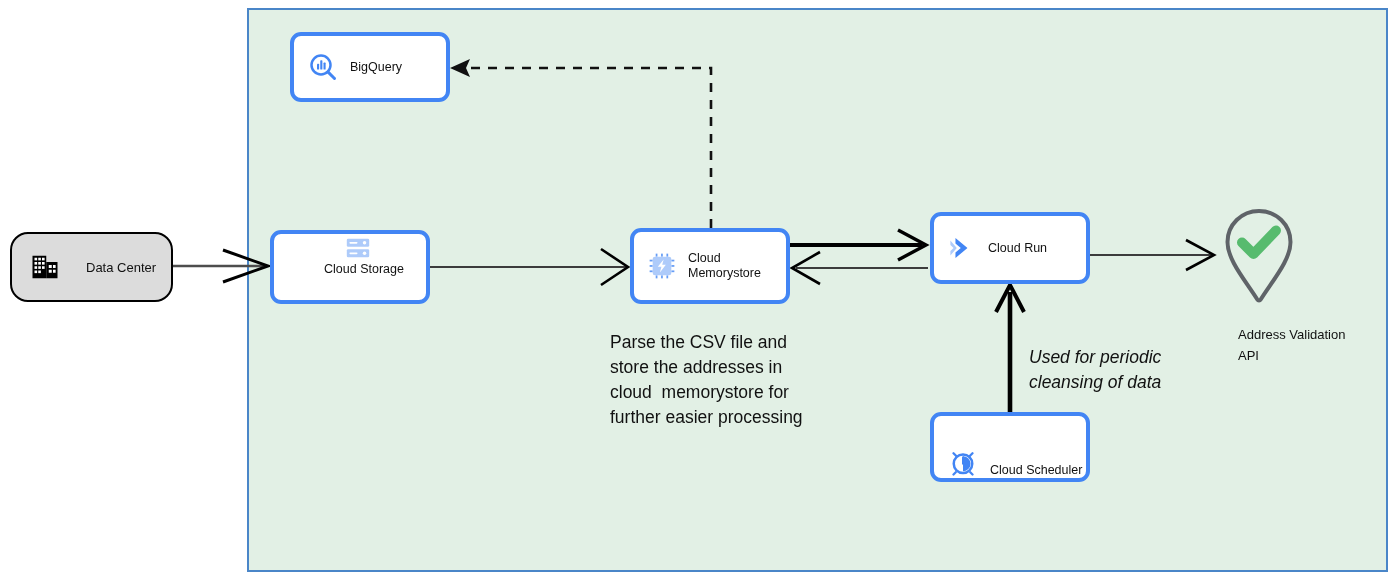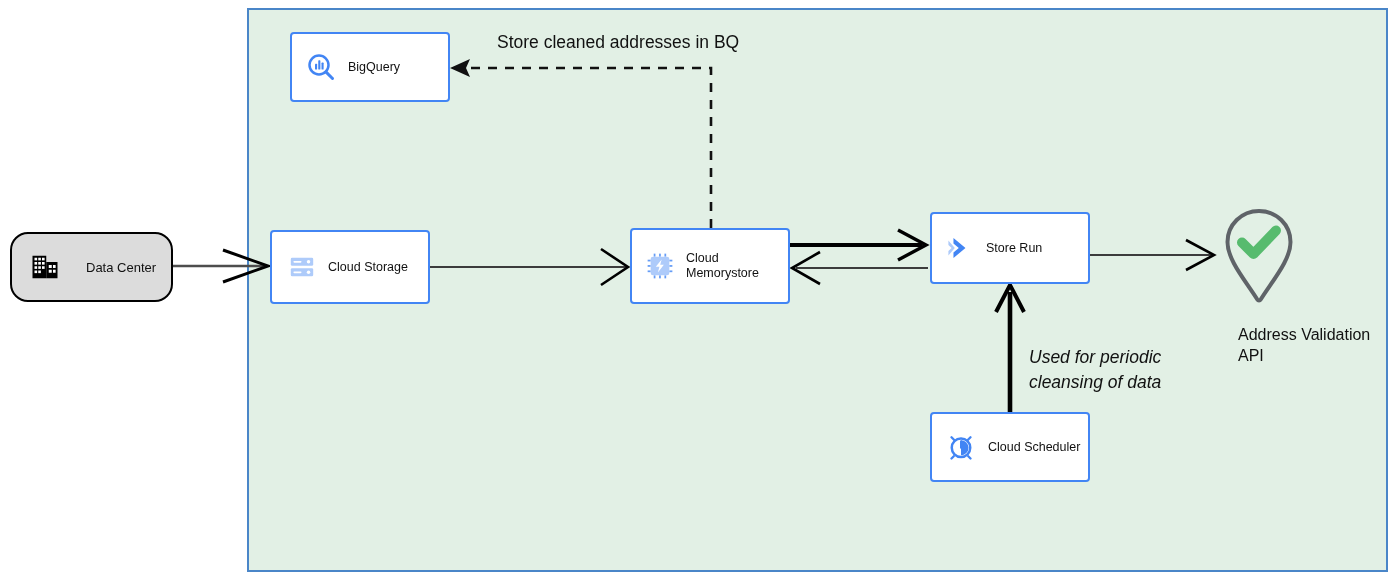--- a/index.html
+++ b/index.html
@@ -4,31 +4,31 @@
 <style>
   html,body{margin:0;padding:0;background:#ffffff;}
   body{width:1400px;height:580px;position:relative;overflow:hidden;
        font-family:"Liberation Sans","DejaVu Sans",sans-serif;color:#111111;}
   #stage{position:absolute;left:0;top:0;width:1400px;height:580px;}
   svg#wires{position:absolute;left:0;top:0;width:1400px;height:580px;overflow:visible;}
 
   .boundary{position:absolute;box-sizing:border-box;}
 
   .node{position:absolute;box-sizing:border-box;display:flex;align-items:center;
-        background:#ffffff;border:2px solid #000000;border-radius:4px;}
+        background:#ffffff;border:4px solid #000000;border-radius:11px;}
   .node .ico{flex:0 0 auto;display:flex;align-items:center;justify-content:center;}
   .node .lbl{font-size:12.5px;line-height:15px;color:#111;}
 
   .node.onprem{background:#dcdcdc;border:2.5px solid #000000;border-radius:18px;gap:12px;}
   .node.onprem .lbl{font-size:13px;}
 
   .note{position:absolute;font-size:17.5px;line-height:25px;color:#111111;
         white-space:pre-wrap;}
   .edgelabel{position:absolute;font-size:17.5px;line-height:22px;color:#111111;white-space:nowrap;}
-  .pinlabel{position:absolute;font-size:16px;line-height:21px;color:#111111;}
+  .pinlabel{position:absolute;font-size:13px;line-height:21px;color:#111111;}
   .pinwrap{position:absolute;}
 </style>
 </head>
 <body>
 
 <div id="stage">
 
   <div class="boundary" id="boundary" style="left: 247px; top: 8px; width: 1141px; height: 564px; background: rgb(226, 240, 229); border: 2.5px solid rgb(74, 134, 200);"></div>
 
   <svg id="wires" viewBox="0 0 1400 580">
@@ -104,21 +104,21 @@
           <rect x="7.2" y="9.4" width="1.7" height="4.6" rx="0.5"></rect>
           <rect x="9.8" y="6.6" width="1.7" height="7.4" rx="0.5"></rect>
           <rect x="12.4" y="8.4" width="1.7" height="5.6" rx="0.5"></rect>
         </g>
         <line x1="15.9" y1="15.9" x2="21.2" y2="21.2" stroke="#4285f4" stroke-width="2.4" stroke-linecap="round"></line>
       </svg>
     </span>
     <span class="lbl" style="white-space: pre-line; margin-left: 12px;">BigQuery</span>
   </div>
 
-  <div class="node" id="node-cloud-storage" style="left: 270px; top: 230px; width: 160px; height: 74px; background: rgb(255, 255, 255); border-color: rgb(66, 133, 244); padding-left: 16px;">
+  <div class="node" id="node-cloud-storage" style="left: 270px; top: 230px; width: 160px; height: 74px; background: rgb(255, 255, 255); border-color: rgb(66, 133, 244); padding-left: 16px; flex-direction: column;">
     <span class="ico">
       <svg width="28" height="28" viewBox="0 0 24 24" aria-hidden="true">
         <rect x="2.4" y="4" width="19.2" height="7" rx="1.2" fill="#aecbfa"></rect>
         <rect x="2.4" y="13" width="19.2" height="7" rx="1.2" fill="#aecbfa"></rect>
         <rect x="4.6" y="6.8" width="7" height="1.5" rx="0.7" fill="#ffffff"></rect>
         <rect x="4.6" y="15.8" width="7" height="1.5" rx="0.7" fill="#ffffff"></rect>
         <circle cx="17.6" cy="7.5" r="1.5" fill="#ffffff"></circle>
         <circle cx="17.6" cy="16.5" r="1.5" fill="#ffffff"></circle>
       </svg>
     </span>
@@ -150,24 +150,24 @@
 Memorystore</span>
   </div>
 
   <div class="node" id="node-cloud-run" style="left: 930px; top: 212px; width: 160px; height: 72px; background: rgb(255, 255, 255); border-color: rgb(66, 133, 244); padding-left: 10px;">
     <span class="ico">
       <svg width="32" height="32" viewBox="0 0 24 24" aria-hidden="true">
         <path d="M8.6 4.5 L17.6 12 L8.6 19.5 L8.6 15.4 L12.6 12 L8.6 8.6 Z" fill="#4285f4"></path>
         <path d="M4.8 6.4 L9.6 12 L4.8 17.6 L4.8 14.2 L7.2 12 L4.8 9.8 Z" fill="#aecbfa"></path>
       </svg>
     </span>
-    <span class="lbl" style="white-space: pre-line; margin-left: 12px;">Store Run</span>
+    <span class="lbl" style="white-space: pre-line; margin-left: 12px;">Cloud Run</span>
   </div>
 
-  <div class="node" id="node-cloud-scheduler" style="left: 930px; top: 412px; width: 160px; height: 70px; background: rgb(255, 255, 255); border-color: rgb(66, 133, 244); padding-left: 14px;">
+  <div class="node" id="node-cloud-scheduler" style="left: 930px; top: 412px; width: 160px; height: 70px; background: rgb(255, 255, 255); border-color: rgb(66, 133, 244); padding-left: 14px; align-items: flex-end;">
     <span class="ico">
       <svg width="30" height="30" viewBox="0 0 24 24" aria-hidden="true">
         <g stroke="#4285f4" stroke-width="1.9" fill="none" stroke-linecap="round">
           <line x1="4.4" y1="4.2" x2="6.6" y2="6.4"></line>
           <line x1="19.6" y1="4.2" x2="17.4" y2="6.4"></line>
           <line x1="6.2" y1="19.4" x2="4.4" y2="21.2"></line>
           <line x1="17.8" y1="19.4" x2="19.6" y2="21.2"></line>
         </g>
         <circle cx="12" cy="12.6" r="7.4" fill="none" stroke="#4285f4" stroke-width="2"></circle>
         <path d="M12 6.6 A6 6 0 0 1 12 18.6 Z" fill="#4285f4"></path>
@@ -179,18 +179,21 @@
 
   <div class="pinwrap" id="marker-pin" style="left: 1222px; top: 208px;">
     <svg width="74" height="96" viewBox="0 0 74 96">
       <path d="M37 3 C19.5 3 5.5 16.8 5.5 34 C5.5 52 23 72 35.3 91.5 C36.1 92.8 37.9 92.8 38.7 91.5 C51 72 68.5 52 68.5 34 C68.5 16.8 54.5 3 37 3 Z" fill="none" stroke="#5f6368" stroke-width="4"></path>
       <path d="M20 34.5 L31.5 46 L54 22.5" fill="none" stroke="#57bb6e" stroke-width="10" stroke-linecap="round" stroke-linejoin="round"></path>
     </svg>
   </div>
   <div class="pinlabel" id="marker-label" style="left: 1238px; top: 324px; white-space: pre-line; width: 160px;">Address Validation
 API</div>
 
-  <div class="edgelabel" id="edgelabel-0" style="left: 497px; top: 31px;">Store cleaned addresses in BQ</div>
 
+  <div class="note" id="note-1" style="left: 610px; top: 330px; width: 260px;">Parse the CSV file and
+store the addresses in
+cloud  memorystore for
+further easier processing</div>
   <div class="note" id="note-2" style="left: 1029px; top: 345px; width: 200px; font-style: italic;">Used for periodic
 cleansing of data</div>
 
 </div>
 
 </body></html>

